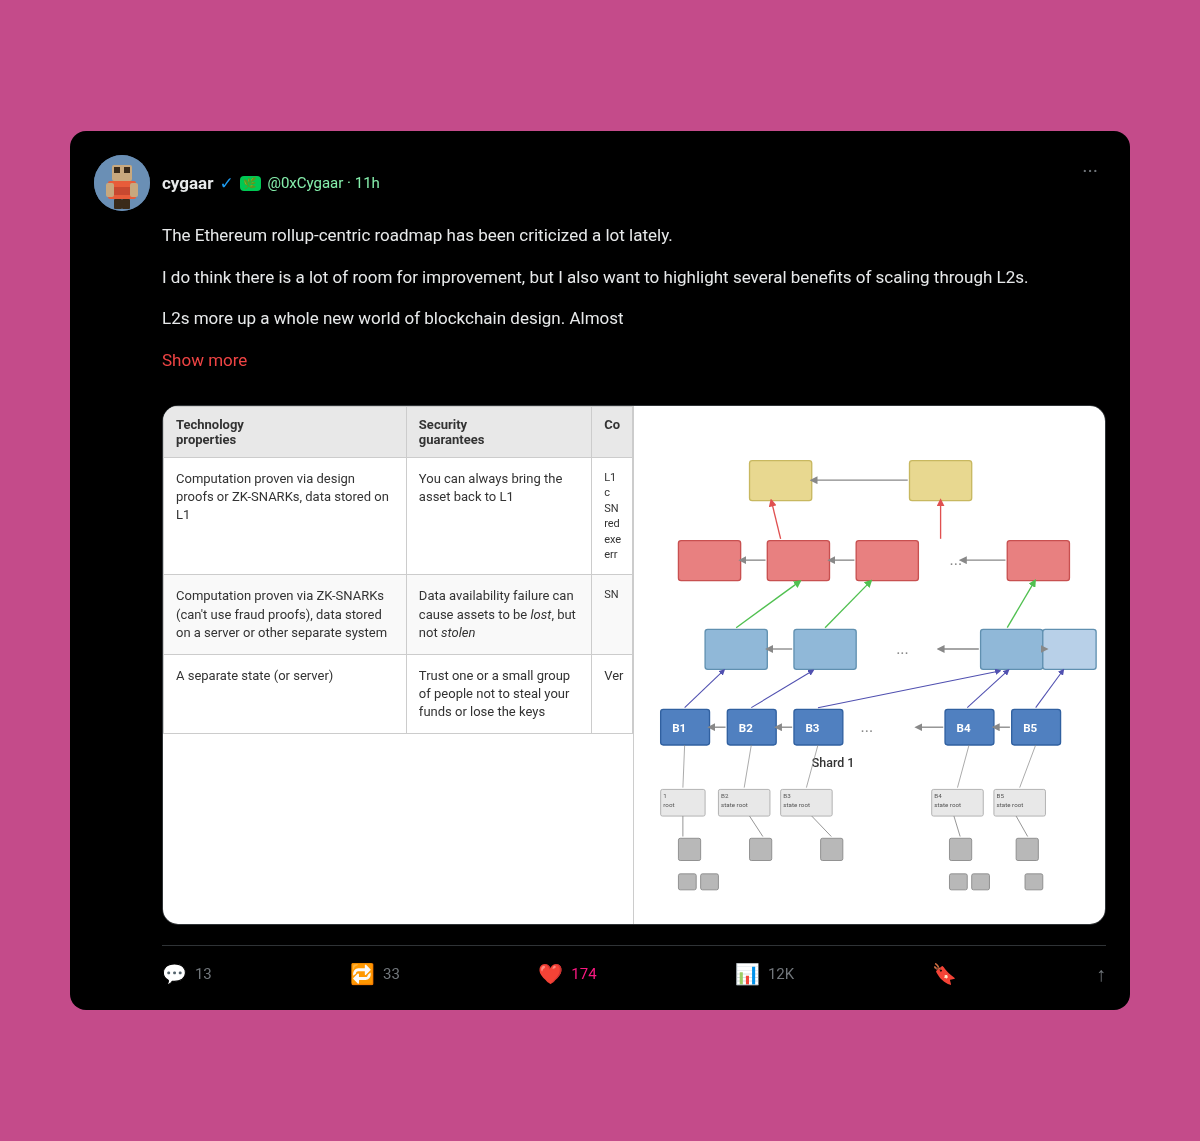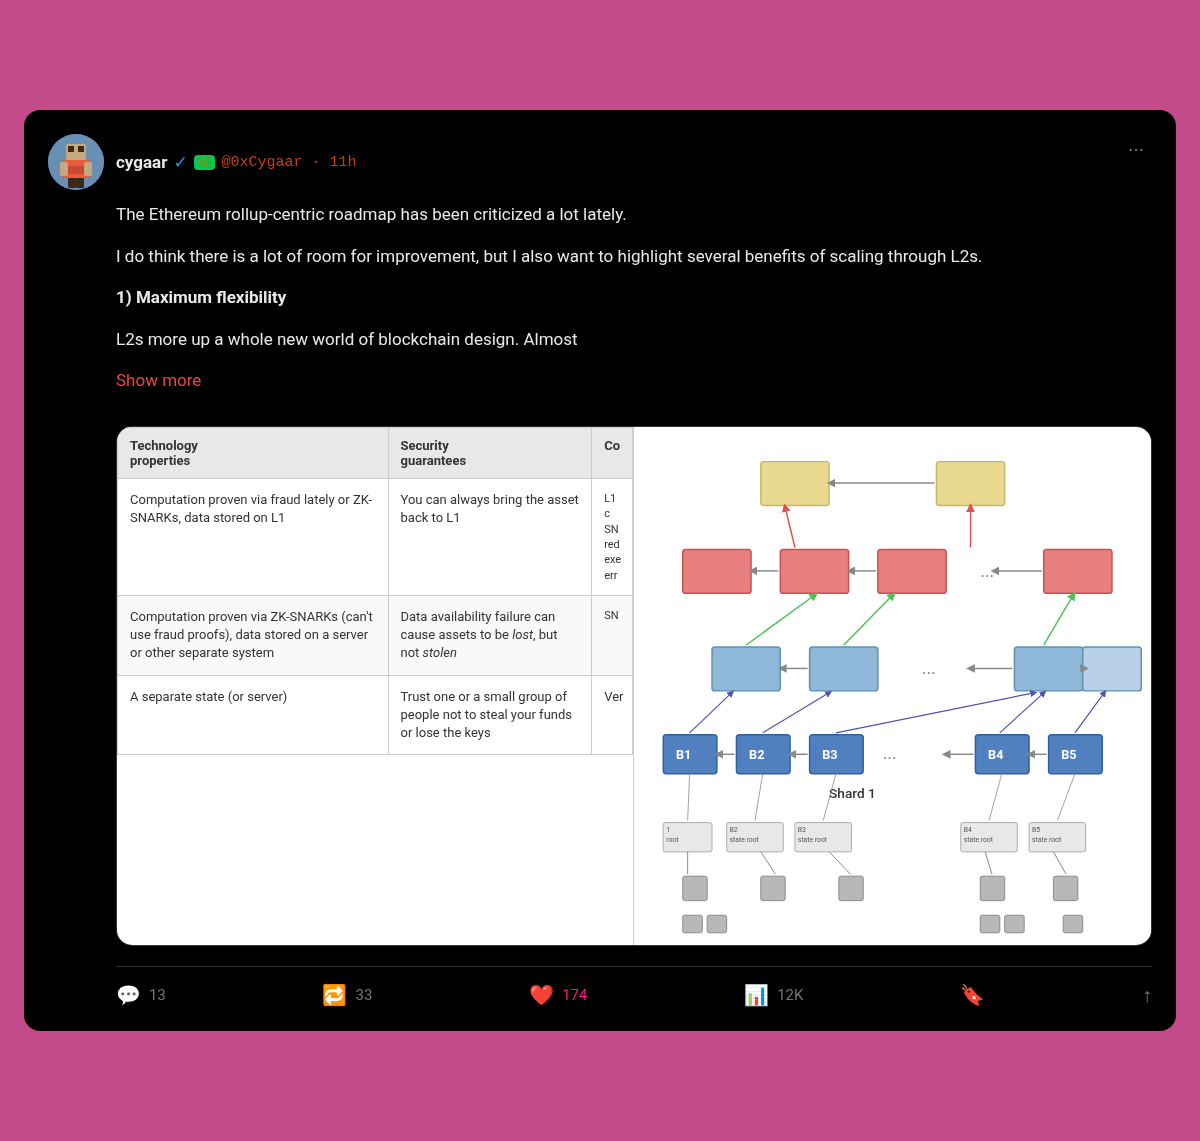--- a/index.html
+++ b/index.html
@@ -10,21 +10,21 @@
       justify-content: center;
       align-items: center;
       min-height: 1141px;
       width: 1200px;
       font-family: -apple-system, BlinkMacSystemFont, "Segoe UI", Roboto, Helvetica, Arial, sans-serif;
     }
 
     .tweet-card {
       background-color: #000000;
       border-radius: 16px;
-      width: 1152px;
+      width: 1060px;
       padding: 24px;
       color: #e7e9ea;
     }
 
     .tweet-header {
       display: flex;
       align-items: flex-start;
       justify-content: space-between;
       margin-bottom: 12px;
     }
@@ -62,23 +62,22 @@
     .special-badge {
       background: #00c853;
       color: white;
       font-size: 11px;
       padding: 1px 4px;
       border-radius: 4px;
       font-weight: bold;
     }
 
     .username-time {
-      color: #c2410c;
+      color: #86efac;
       font-size: 15px;
-      font-family: Liberation Mono, monospace;
     }
 
     .more-options {
       color: #71767b;
       font-size: 20px;
       cursor: pointer;
       padding: 4px 8px;
     }
 
     .tweet-body {
@@ -266,39 +265,38 @@
         </div>
       </div>
     </div>
     <div class="more-options">···</div>
   </div>
 
   <div class="tweet-body">
     <div class="tweet-text">
       <p>The Ethereum rollup-centric roadmap has been criticized a lot lately.</p>
       <p>I do think there is a lot of room for improvement, but I also want to highlight several benefits of scaling through L2s.</p>
-      <p><span class="bold-text">1) Maximum flexibility</span></p>
       <p>L2s more up a whole new world of blockchain design. Almost</p>
       <span class="show-more">Show more</span>
     </div>
 
     <div class="media-container">
 
       <div class="table-side">
         <table class="tech-table">
           <thead>
             <tr>
               <th>Technology<br>properties</th>
               <th>Security<br>guarantees</th>
               <th class="col-header-third">Co</th>
             </tr>
           </thead>
           <tbody>
             <tr>
-              <td>Computation proven via fraud lately or ZK-SNARKs, data stored on L1</td>
+              <td>Computation proven via design proofs or ZK-SNARKs, data stored on L1</td>
               <td>You can always bring the asset back to L1</td>
               <td style="font-size:11px; overflow:hidden; max-width:40px;">L1 c<br>SN<br>red<br>exe<br>err</td>
             </tr>
             <tr>
               <td>Computation proven via ZK-SNARKs (can't use fraud proofs), data stored on a server or other separate system</td>
               <td>Data availability failure can cause assets to be <span class="italic-text">lost</span>, but not <span class="italic-text">stolen</span></td>
               <td style="font-size:11px; overflow:hidden; max-width:40px;">SN</td>
             </tr>
             <tr>
               <td>A separate state (or server)</td>

